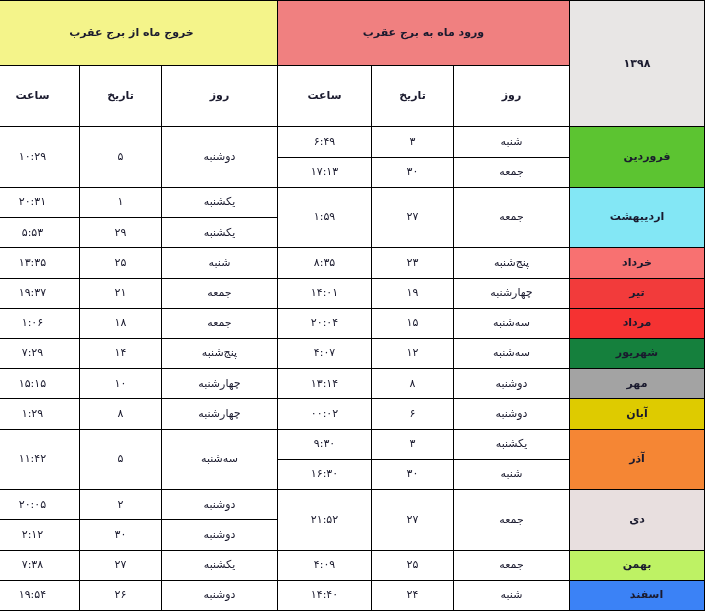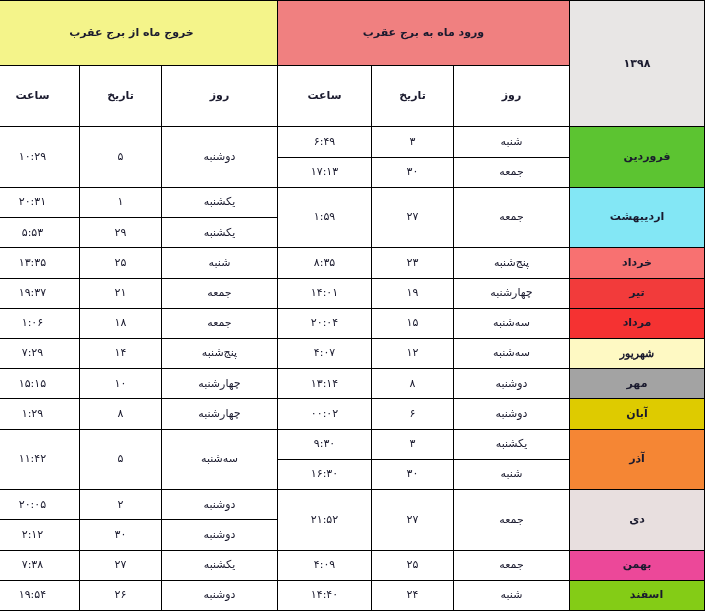--- a/index.html
+++ b/index.html
@@ -133,21 +133,21 @@
       <tr>
         <td class="month" rowspan="1" style="background: rgb(245, 50, 50);">مرداد</td>
         <td rowspan="1">سه‌شنبه</td>
         <td rowspan="1">۱۵</td>
         <td rowspan="1">۲۰:۰۴</td>
         <td rowspan="1">جمعه</td>
         <td rowspan="1">۱۸</td>
         <td rowspan="1">۱:۰۶</td>
       </tr>
       <tr>
-        <td class="month" rowspan="1" style="background: #fef9c3; font-family: Liberation Serif, serif;">شهریور</td>
+        <td class="month" rowspan="1" style="background: #15803d;">شهریور</td>
         <td rowspan="1">سه‌شنبه</td>
         <td rowspan="1">۱۲</td>
         <td rowspan="1">۴:۰۷</td>
         <td rowspan="1">پنج‌شنبه</td>
         <td rowspan="1">۱۴</td>
         <td rowspan="1">۷:۲۹</td>
       </tr>
       <tr>
         <td class="month" rowspan="1" style="background: #a3a3a3; text-align: center;">مهر</td>
         <td rowspan="1">دوشنبه</td>
@@ -188,30 +188,30 @@
         <td rowspan="1">دوشنبه</td>
         <td rowspan="1">۲</td>
         <td rowspan="1">۲۰:۰۵</td>
       </tr>
       <tr>
         <td rowspan="1">دوشنبه</td>
         <td rowspan="1">۳۰</td>
         <td rowspan="1">۲:۱۲</td>
       </tr>
       <tr>
-        <td class="month" rowspan="1" style="background: #ec4899;">بهمن</td>
+        <td class="month" rowspan="1" style="background: #bef264;">بهمن</td>
         <td rowspan="1">جمعه</td>
         <td rowspan="1">۲۵</td>
         <td rowspan="1">۴:۰۹</td>
         <td rowspan="1">یکشنبه</td>
         <td rowspan="1">۲۷</td>
         <td rowspan="1">۷:۳۸</td>
       </tr>
       <tr>
-        <td class="month" rowspan="1" style="background: #84cc16; padding-left: 21px;">اسفند</td>
+        <td class="month" rowspan="1" style="background: #3b82f6; padding-left: 21px;">اسفند</td>
         <td rowspan="1">شنبه</td>
         <td rowspan="1">۲۴</td>
         <td rowspan="1">۱۴:۴۰</td>
         <td rowspan="1">دوشنبه</td>
         <td rowspan="1">۲۶</td>
         <td rowspan="1">۱۹:۵۴</td>
       </tr>
     </tbody>
 
 </table>

